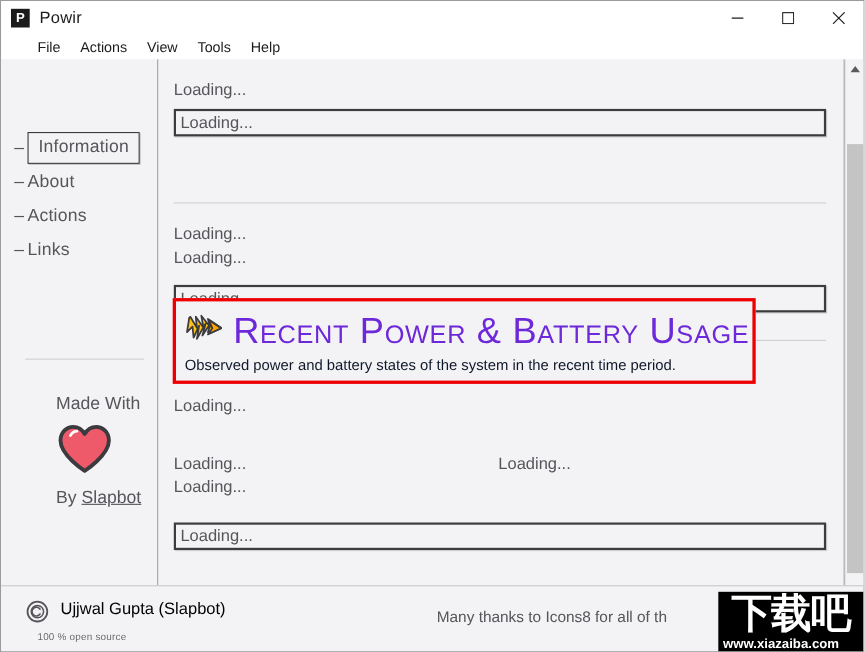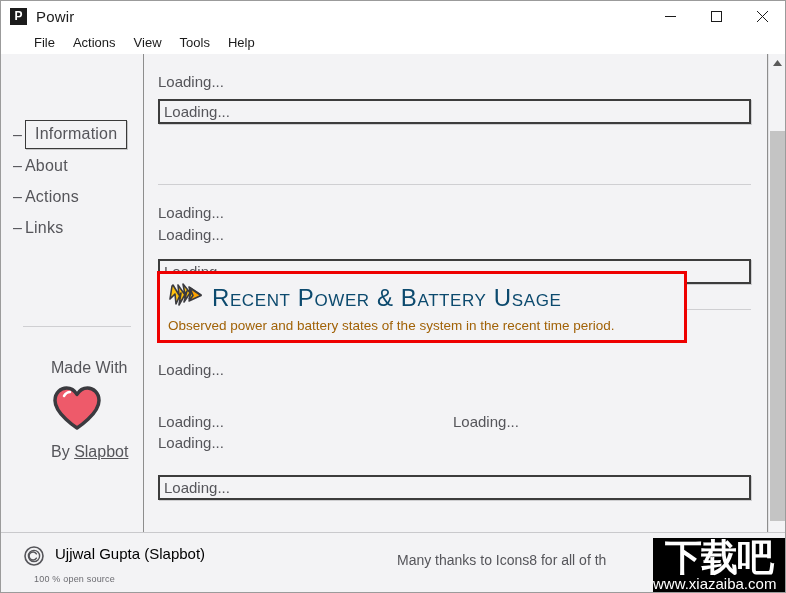--- a/index.html
+++ b/index.html
@@ -205,30 +205,30 @@
     border: 3px solid #ee0000;
     background: #f3f3f5;
     padding: 8px 10px 7px 8px;
   }
   #heading-row {
     display: flex;
     align-items: center;
     gap: 8px;
   }
   #heading-title {
-    font-size: 24px;
-    color: #0c4a6e;
+    font-size: 33px;
+    color: #6d28d9;
     font-variant: small-caps;
     letter-spacing: .6px;
     white-space: nowrap;
   }
   #heading-sub {
     margin-top: 4px;
     font-size: 13.5px;
-    color: #a16207;
+    color: #0f172a;
     white-space: nowrap;
   }
 
   #sec-c { position: absolute; top: 307px; left: 14px; width: 593px; }
   #sec-c-row {
     position: relative;
     margin-top: 35px;
     height: 45px;
   }
   #sec-c-col-left { position: absolute; top: 0; left: 0; }
@@ -318,22 +318,23 @@
     font-family: "DejaVu Sans", sans-serif;
     letter-spacing: -1px;
     line-height: 44px;
   }
   #watermark-url {
     position: absolute;
     bottom: 1px; left: 0;
     width: 114px;
     text-align: center;
     color: #ffffff;
-    font-size: 15px;
+    font-size: 12px;
     font-family: "Liberation Sans", sans-serif;
+    font-weight: bold;
   }
 </style>
 </head>
 <body>
 
 <div id="app">
 
   <div id="titlebar">
     <div id="app-icon">P</div>
     <div id="app-title">Powir</div>

